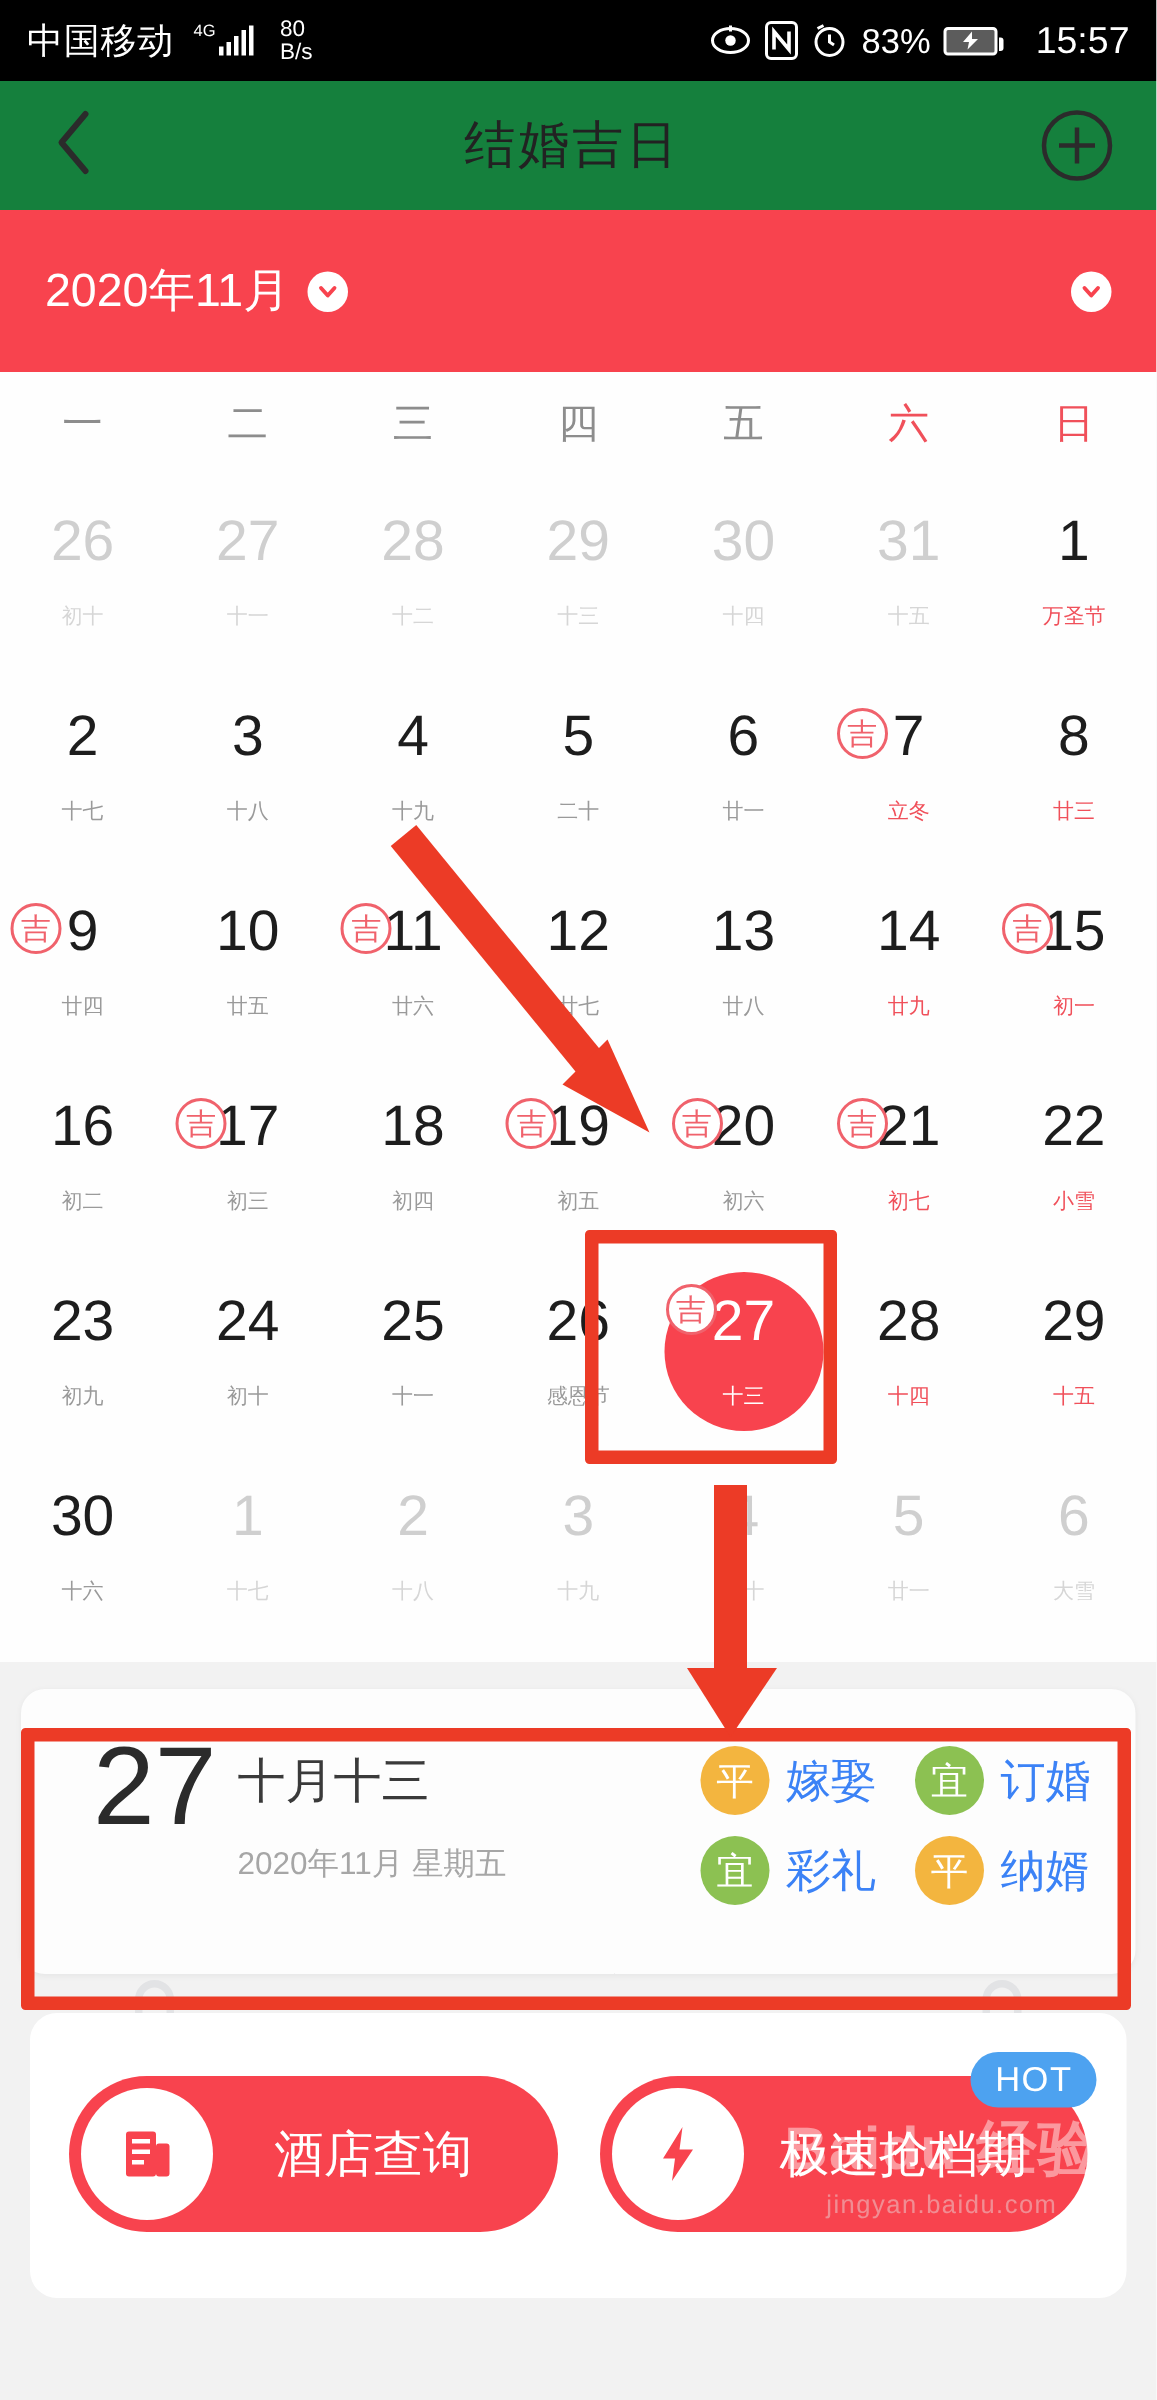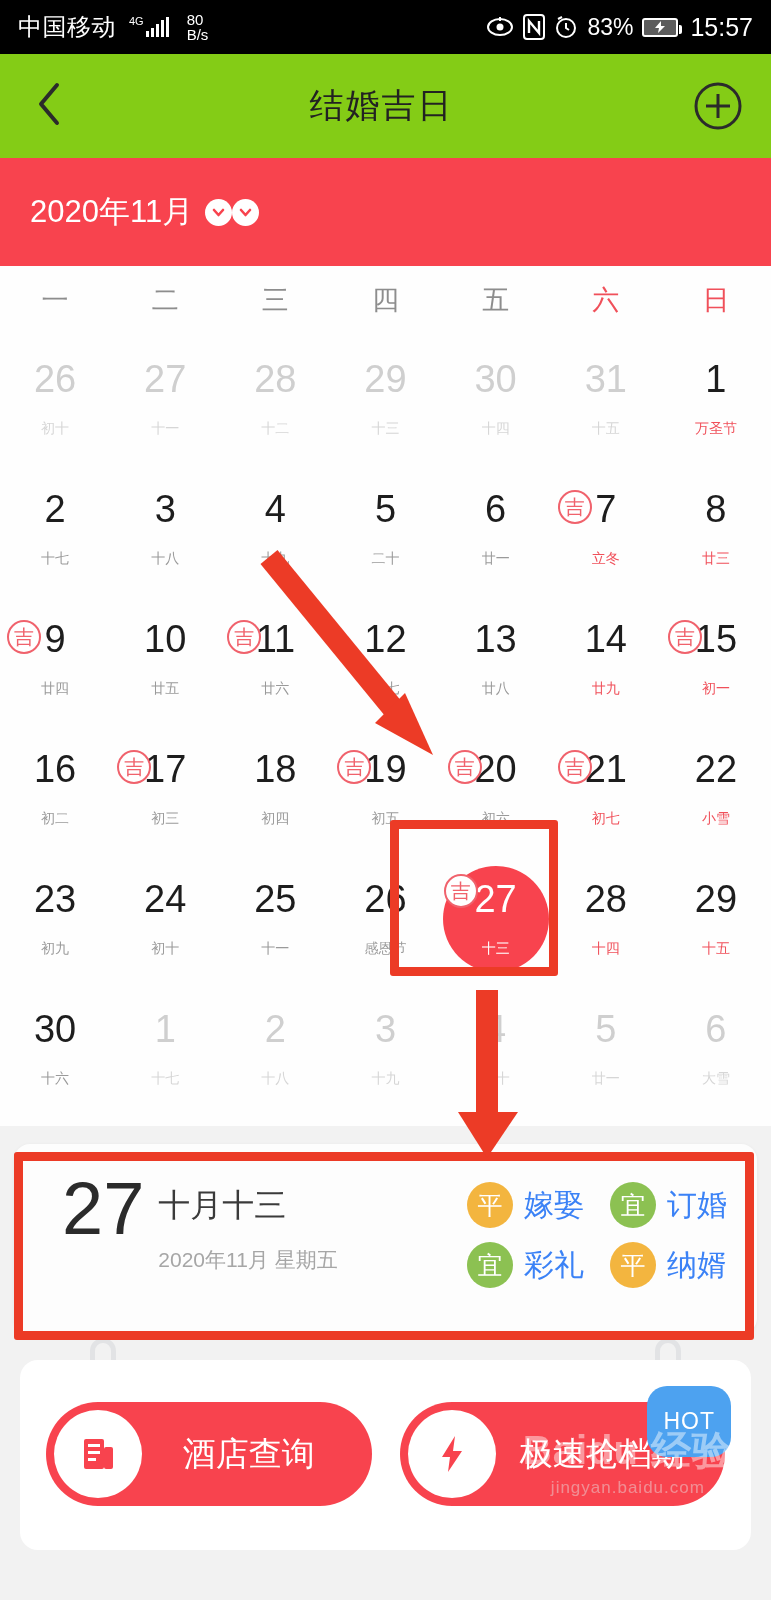--- a/index.html
+++ b/index.html
@@ -33,36 +33,36 @@
   .sb-right svg { display:block; }
   .sb-batt {
     width:36px; height:19px; border:2px solid #fff; border-radius:3px;
     position:relative; display:flex; align-items:center; justify-content:center;
     background:#5c5c5c;
   }
   .sb-batt::after {
     content:""; position:absolute; right:-6px; top:5px;
     width:3px; height:9px; background:#fff; border-radius:0 2px 2px 0;
   }
-  .sb-time { font-size:25px; margin-left:3px; }
+  .sb-time { font-size:25px; margin-left:16px; }
 
   
   .titlebar {
-    height:104px; background:#84cc16;
+    height:86px; background:#15803d;
     display:flex; align-items:center; justify-content:space-between;
     padding:0 28px;
   }
   .title-text { font-size:34px; color:#222; letter-spacing:2px; }
   .back-chevron { width:42px; height:42px; display:flex; align-items:center; justify-content:center; }
   .plus-circle { width:50px; height:50px; }
 
   
   .monthbar {
     height:108px; background:#f8434e;
-    display:flex; align-items:center; justify-content:flex-start;
+    display:flex; align-items:center; justify-content:space-between;
     padding:0 30px; color:#fff;
   }
   .mb-item { display:flex; align-items:center; gap:12px; font-size:31px; }
   .caret {
     width:27px; height:27px; border-radius:50%; background:#fff;
     display:flex; align-items:center; justify-content:center;
   }
   .caret svg { display:block; }
 
   
@@ -141,21 +141,21 @@
     display:flex; align-items:center; position:relative; padding-left:8px;
   }
   .pill-icon {
     width:88px; height:88px; border-radius:50%; background:#fff;
     display:flex; align-items:center; justify-content:center; flex:none;
   }
   .pill-label { color:#fff; font-size:33px; flex:1; text-align:center; padding-right:16px; }
   .hot-badge {
     position:absolute; right:-6px; top:-16px;
     background:#4da2f0; color:#fff; font-size:23px;
-    padding:22px 16px; border-radius:20px; letter-spacing:1px;
+    padding:5px 16px; border-radius:20px; letter-spacing:1px;
   }
 
   
   .watermark {
     position:absolute; right:18px; bottom:52px;
     text-align:center; opacity:0.45; pointer-events:none;
   }
   .wm-main { font-size:40px; color:#fff; letter-spacing:1px; font-weight:bold; }
   .wm-sub { font-size:17px; color:#e8e8e8; letter-spacing:1px; }
 

